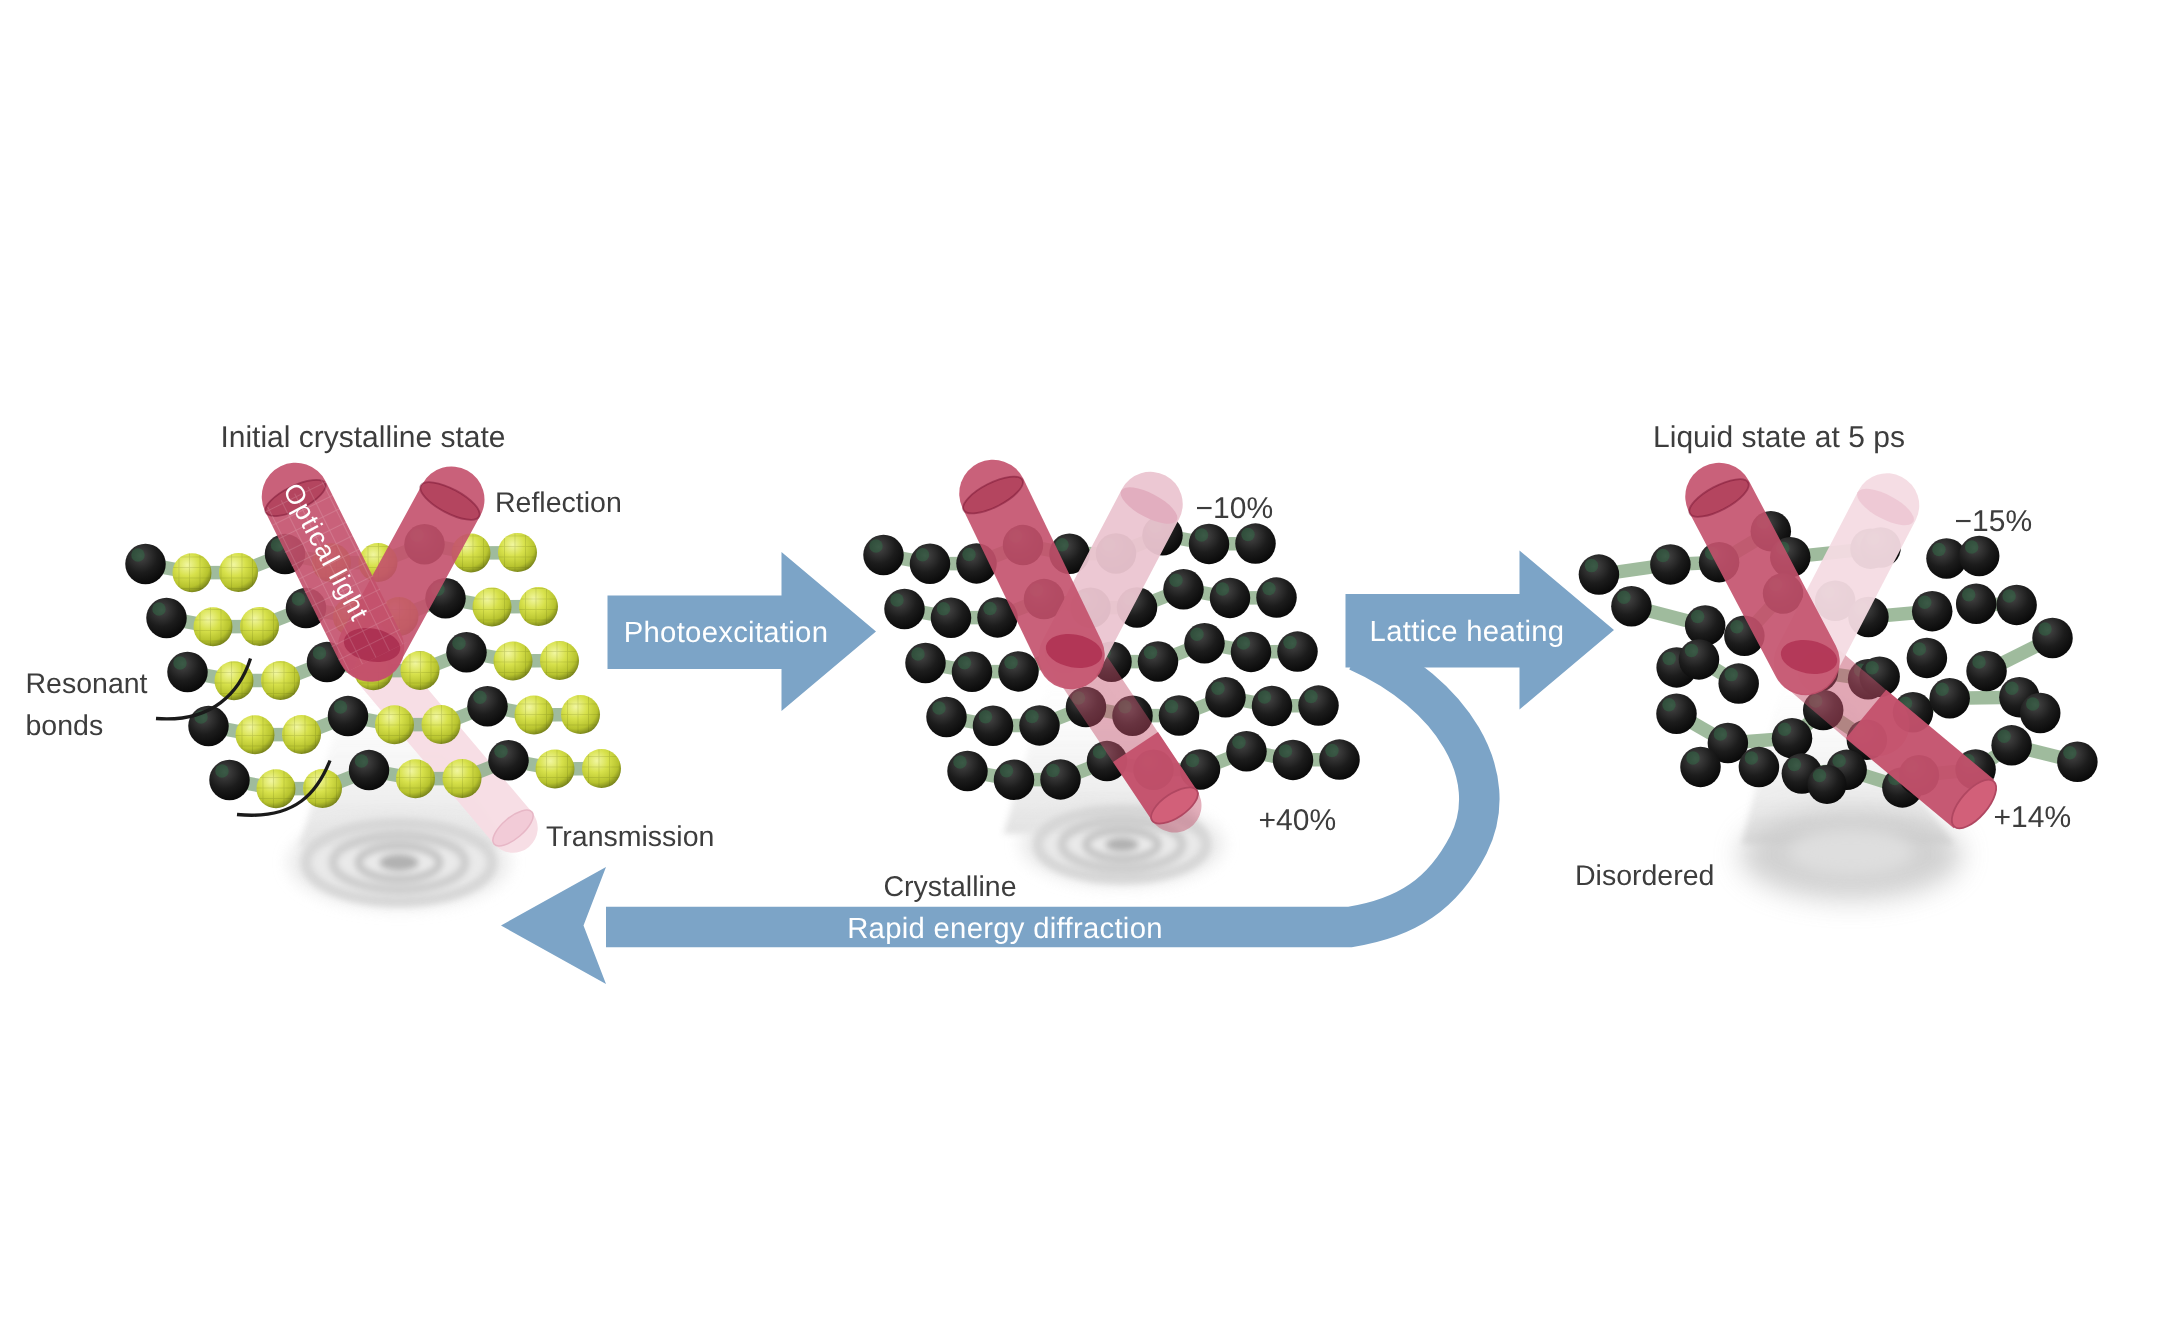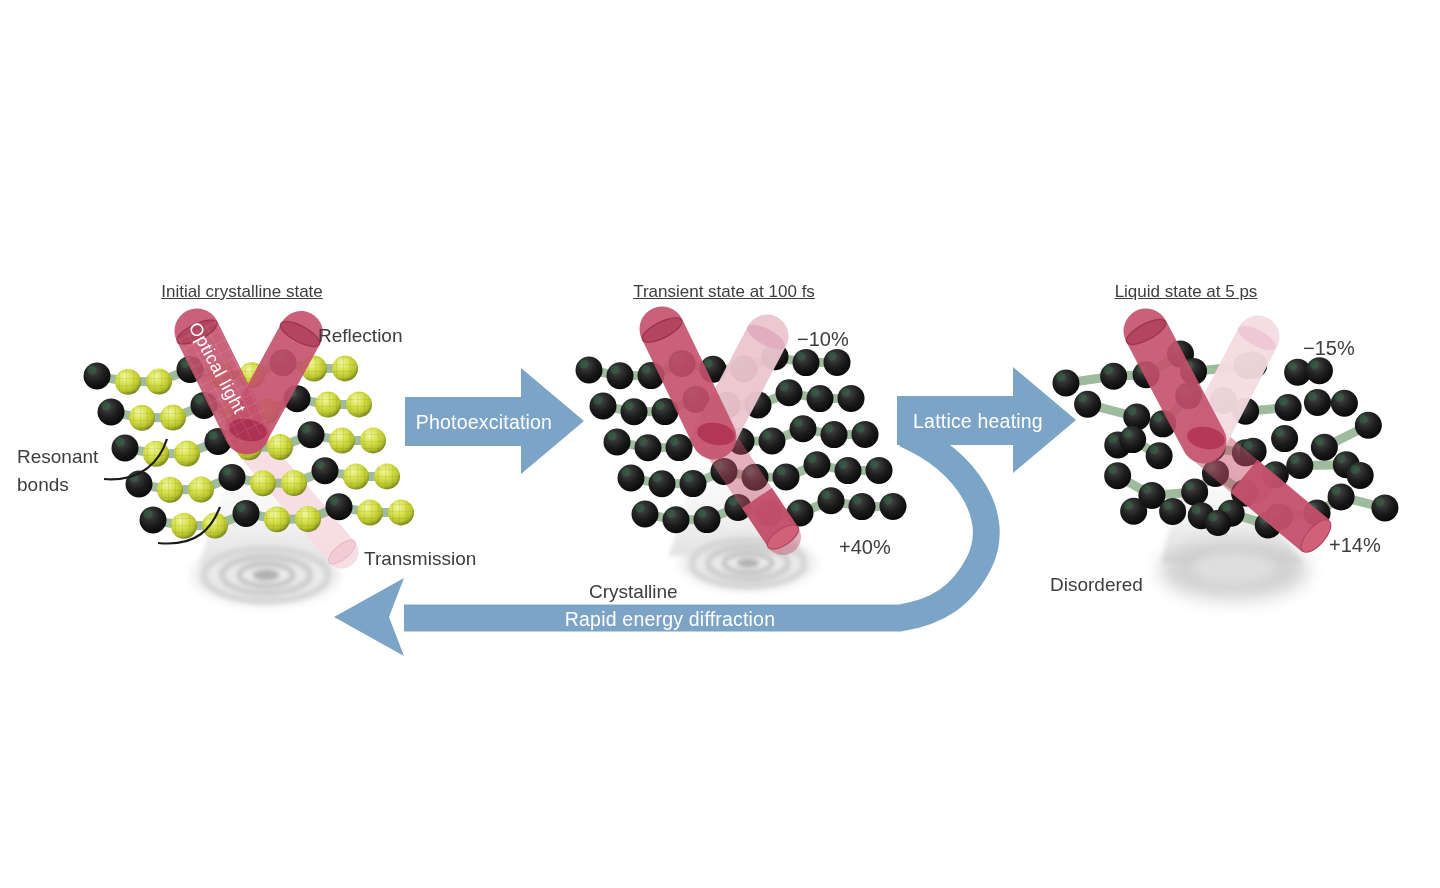--- a/index.html
+++ b/index.html
@@ -8,21 +8,21 @@
     --text:#3D3D3D;
   }
   html,body{margin:0;padding:0;background:#fff;}
   .stage{position:relative;width:1440px;height:888px;background:#fff;overflow:hidden;
          font-family:"Liberation Sans",sans-serif;}
   .art{position:absolute;left:0;top:0;}
   .lbl{position:absolute;color:var(--text);font-size:19px;line-height:28px;white-space:nowrap;}
   .wrap{white-space:normal;}
   .ctr{text-align:center;}
   .white{color:#ffffff;}
-  .title{font-size:17px;text-decoration:underline;}
+  .title{font-size:20px;}
   .pct{font-size:20px;}
   .arrowtxt{font-size:19.5px;letter-spacing:.2px;}
   .rot{transform:rotate(62deg);transform-origin:0 0;font-size:18px;letter-spacing:.5px;}
   .fill-blue{fill:var(--blue);}
   .stroke-blue{stroke:var(--blue);}
   .stroke-crimson{stroke:var(--crimson);}
   .stroke-pale{stroke:#ECC6D1;}
   .stroke-faint{stroke:#F5DCE3;}
   .stroke-palest{stroke:#F7DDE4;}
 </style>
@@ -510,25 +510,24 @@
     <ellipse cx="1316" cy="536" rx="20" ry="9" transform="rotate(-49 1316 536)" fill="#d26079" stroke="#b04761" stroke-width="1.2"></ellipse>
     <line x1="1204" y1="441" x2="1258" y2="337" class="stroke-faint" stroke-width="43" stroke-linecap="round" opacity=".95"></line>
     <line x1="1146" y1="331" x2="1204" y2="441" class="stroke-crimson" stroke-width="45" stroke-linecap="round" opacity=".9"></line>
     <ellipse cx="1206" cy="438" rx="19" ry="11" transform="rotate(10 1206 438)" fill="#ad2d4f" opacity=".75"></ellipse>
     <ellipse cx="1146" cy="332" rx="22" ry="8" transform="rotate(-28 1146 332)" fill="#b4455f" stroke="rgba(120,20,50,.5)" stroke-width="1.2"></ellipse>
     <ellipse cx="1257" cy="338" rx="21" ry="8" transform="rotate(28 1257 338)" fill="#eec9d5"></ellipse>
   </g>
 </svg>
 
 <div class="lbl title ctr" style="left:117px;top:278px;width:250px;">Initial crystalline state</div>
-<div class="lbl title ctr" style="left:599px;top:278px;width:250px;">Transient state at 100 fs</div>
 <div class="lbl title ctr" style="left:1061px;top:278px;width:250px;">Liquid state at 5 ps</div>
 
 <div class="lbl white rot" style="left:206px;top:317px;">Optical light</div>
-<div class="lbl" style="left:318px;top:322px;text-align:center;">Reflection</div>
+<div class="lbl" style="left:330px;top:322px;text-align:center;">Reflection</div>
 <div class="lbl wrap" style="left:17px;top:443px;width:105px;">Resonant bonds</div>
 <div class="lbl" style="left:364px;top:545px;">Transmission</div>
 
 <div class="lbl pct" style="left:797px;top:325px;">−10%</div>
 <div class="lbl pct" style="left:839px;top:533px;">+40%</div>
 <div class="lbl" style="left:589px;top:578px;">Crystalline</div>
 
 <div class="lbl pct" style="left:1303px;top:334px;">−15%</div>
 <div class="lbl pct" style="left:1329px;top:531px;">+14%</div>
 <div class="lbl" style="left:1050px;top:571px;">Disordered</div>

